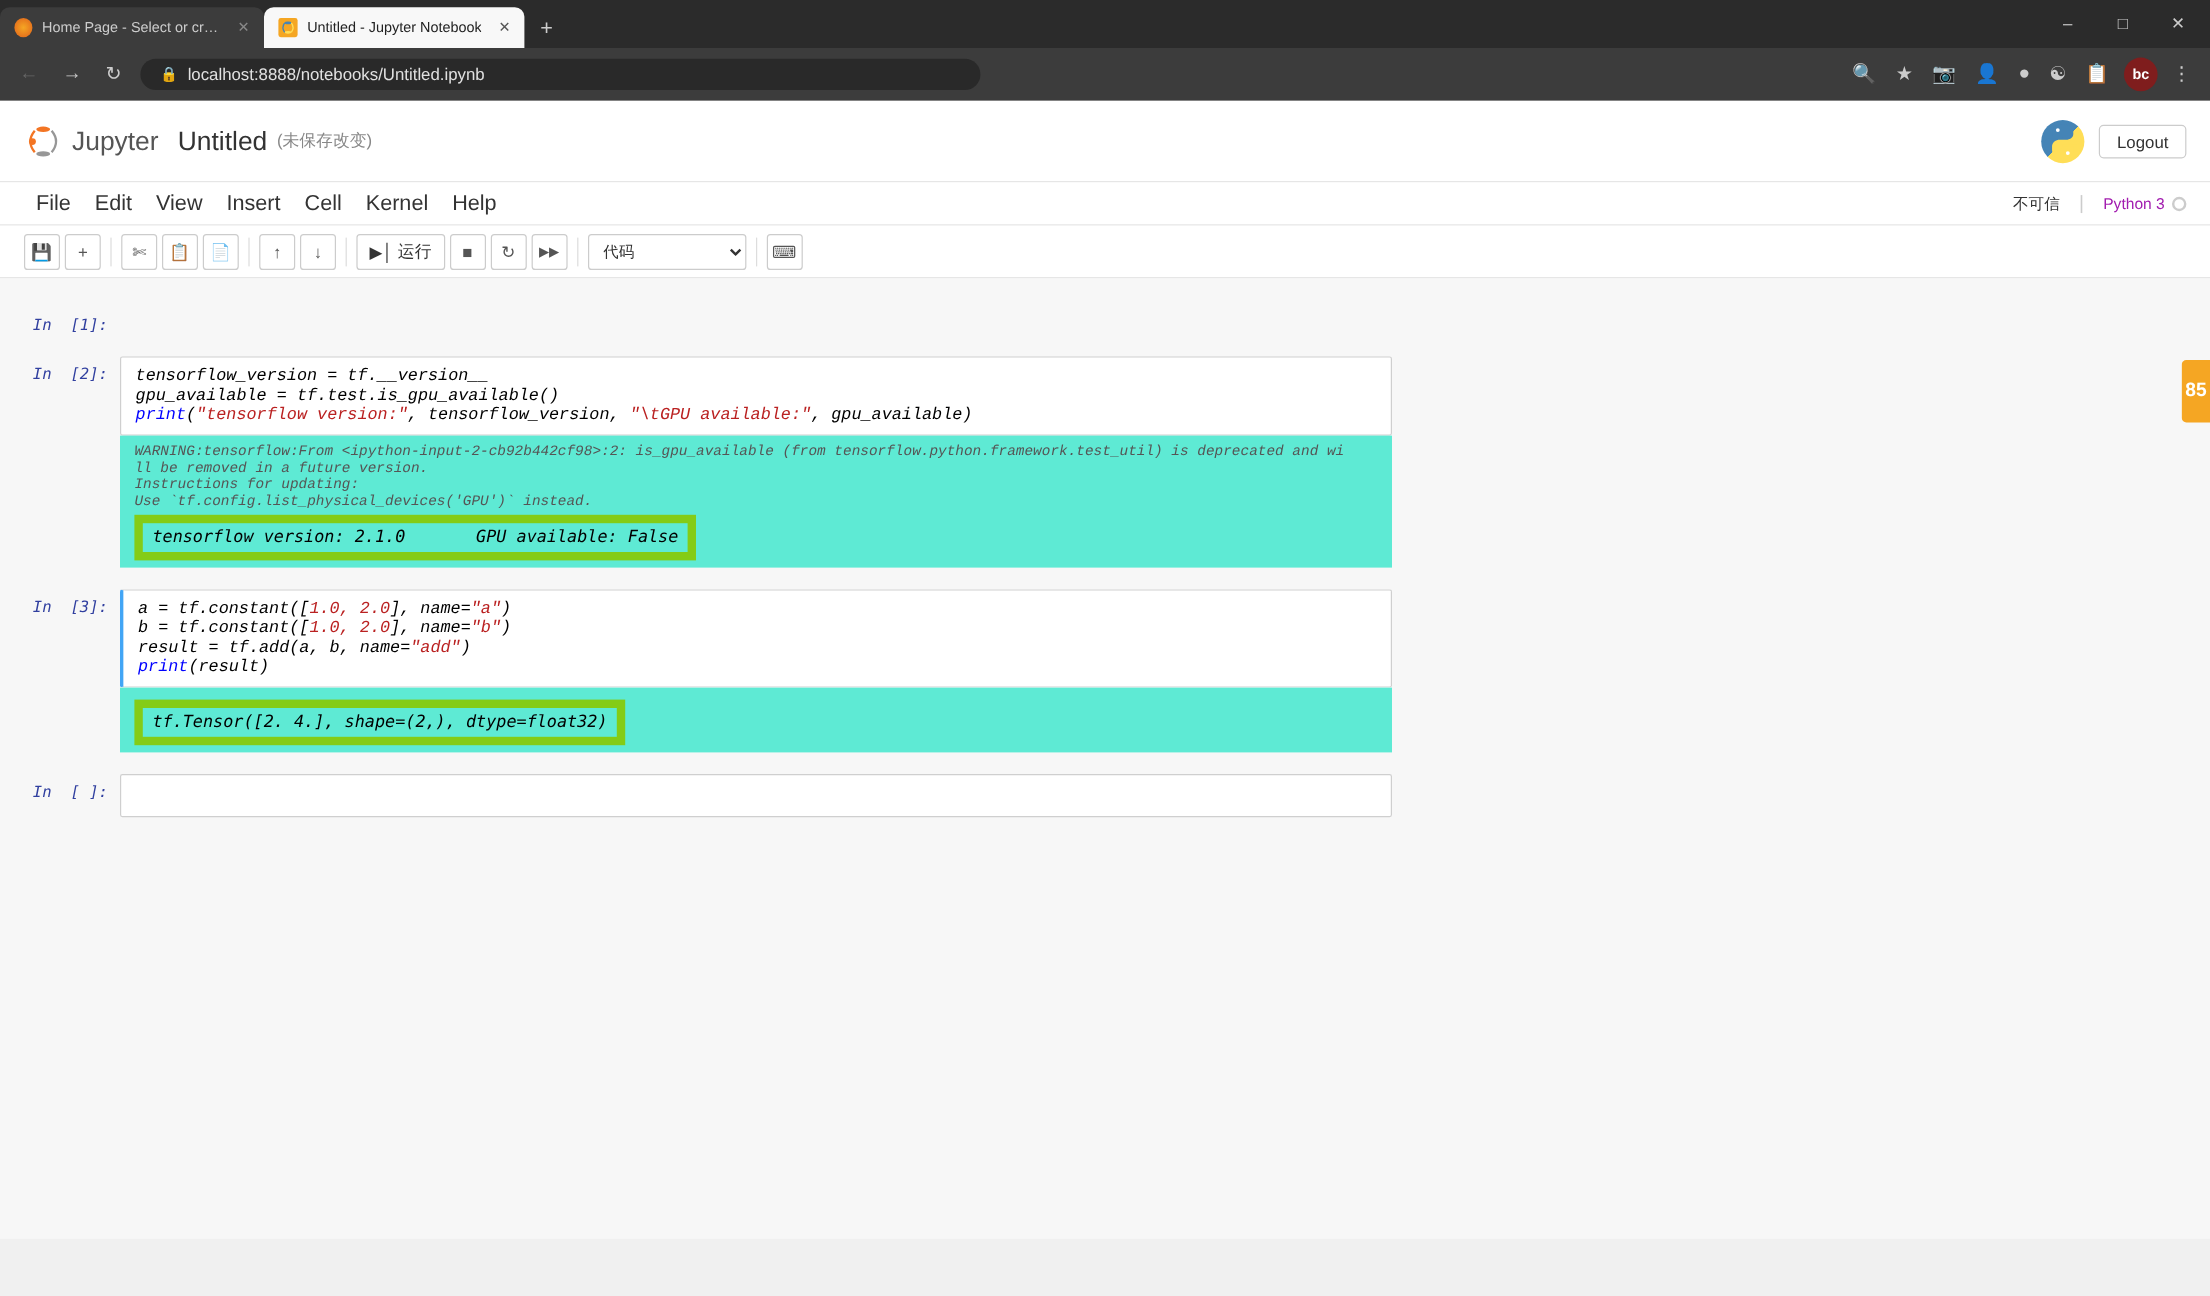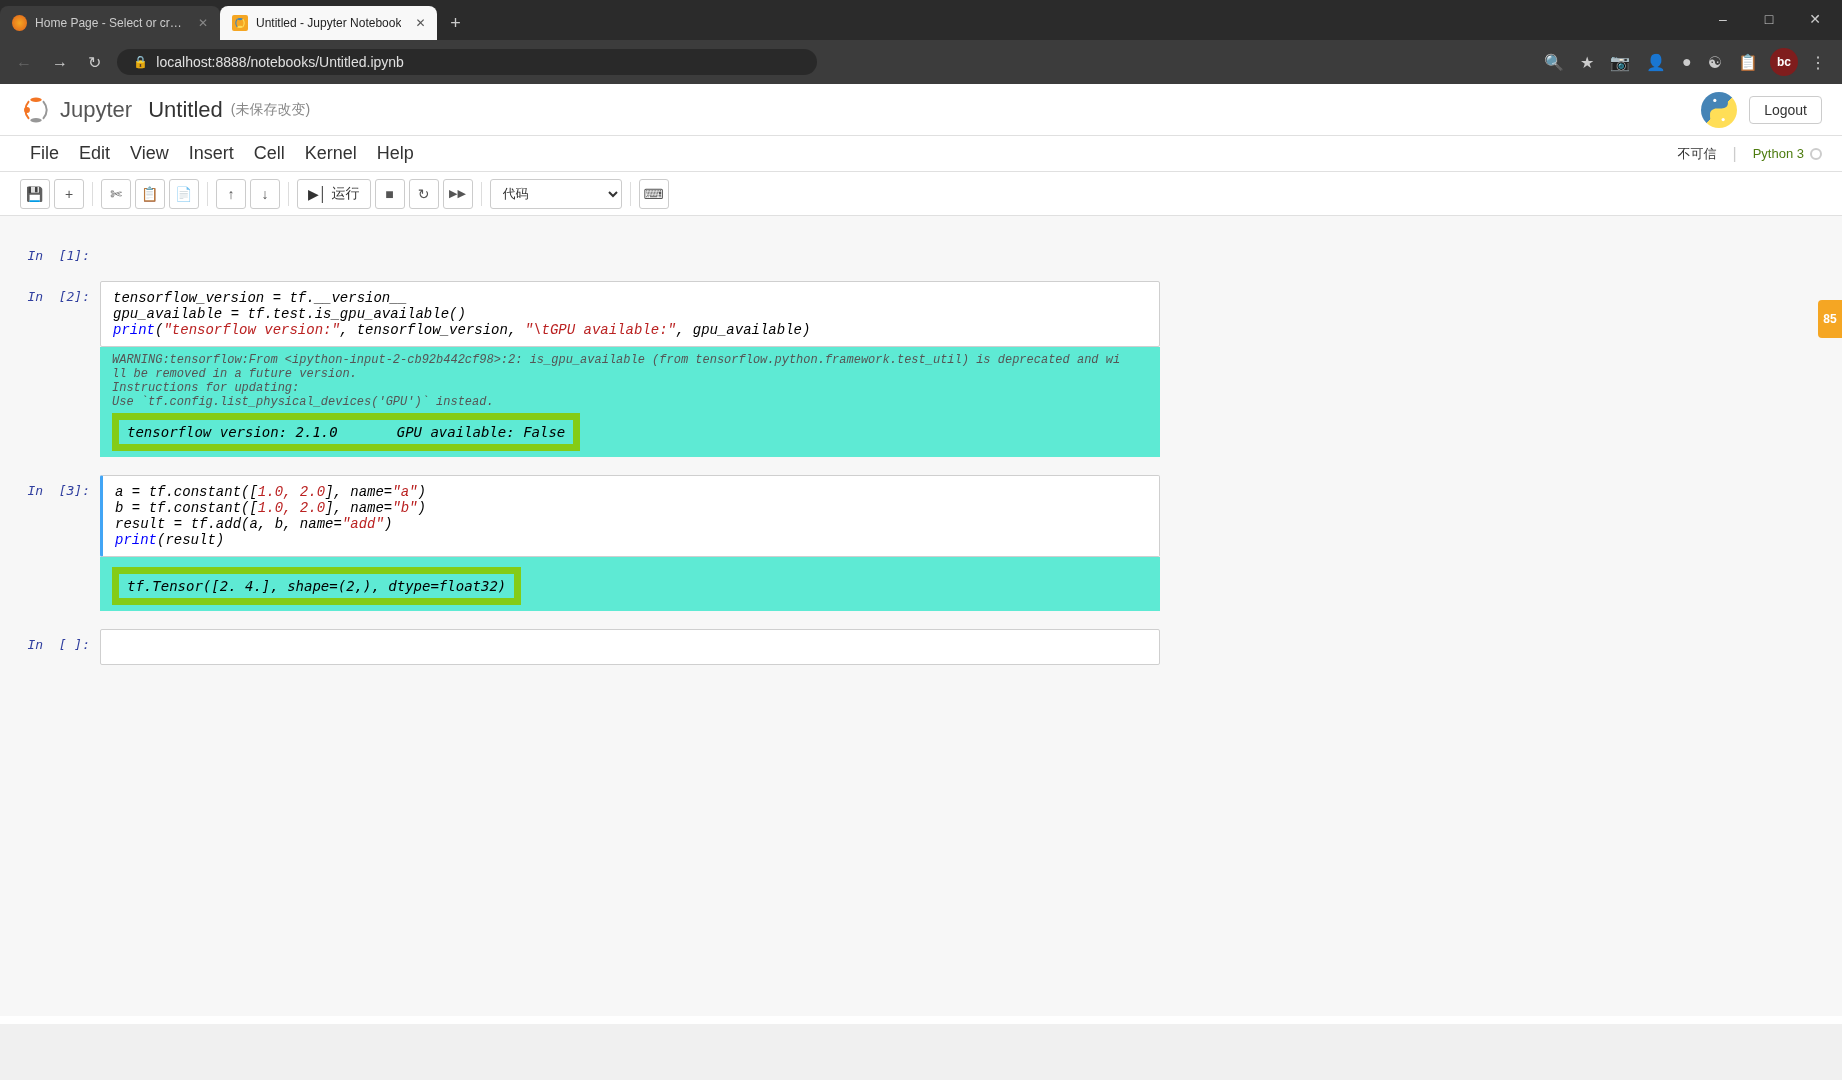--- a/index.html
+++ b/index.html
@@ -25,36 +25,36 @@
     .url-box { flex: 1; max-width: 700px; background: #292929; border-radius: 20px; padding: 5px 16px; color: #e0e0e0; font-size: 14px; display: flex; align-items: center; gap: 8px; }
     .url-box .lock-icon { color: #888; font-size: 12px; }
     .browser-actions { margin-left: auto; display: flex; align-items: center; gap: 8px; }
     .browser-action-btn { color: #ccc; font-size: 16px; cursor: pointer; padding: 4px; }
     .avatar-btn { width: 28px; height: 28px; border-radius: 50%; background: #7f1d1d; display: flex; align-items: center; justify-content: center; color: white; font-size: 12px; font-weight: bold; cursor: pointer; }
 
     
     .notebook-container { background: white; min-height: 940px; }
 
     
-    .notebook-header { display: flex; align-items: center; padding: 8px 20px; border-bottom: 1px solid #e0e0e0; background: white; height: 52px; }
+    .notebook-header { display: flex; align-items: center; padding: 8px 20px; border-bottom: 1px solid #e0e0e0; background: white; height: 68px; }
     .jupyter-logo { display: flex; align-items: center; gap: 8px; }
     .jupyter-icon { width: 32px; height: 32px; }
     .jupyter-text { font-size: 22px; color: #555; font-weight: 300; }
     .notebook-title { font-size: 22px; color: #333; margin-left: 16px; }
     .notebook-unsaved { font-size: 14px; color: #888; margin-left: 8px; }
     .header-right { margin-left: auto; display: flex; align-items: center; gap: 12px; }
     .python-logo { width: 36px; height: 36px; background: linear-gradient(135deg, #4584b6 50%, #ffde57 50%); border-radius: 50%; display: flex; align-items: center; justify-content: center; color: white; font-size: 10px; font-weight: bold; }
     .logout-btn { border: 1px solid #ccc; padding: 5px 14px; border-radius: 4px; font-size: 14px; cursor: pointer; color: #333; background: white; }
 
     
     .menu-bar { display: flex; align-items: center; padding: 4px 20px; border-bottom: 1px solid #e0e0e0; background: white; height: 36px; }
     .menu-item { padding: 4px 10px; font-size: 18px; color: #333; cursor: pointer; }
     .menu-right { margin-left: auto; display: flex; align-items: center; gap: 16px; }
     .kernel-status { font-size: 13px; color: #333; }
-    .kernel-indicator { display: flex; align-items: center; gap: 6px; font-size: 13px; color: #4d7c0f; }
+    .kernel-indicator { display: flex; align-items: center; gap: 6px; font-size: 13px; color: #a21caf; }
     .kernel-circle { width: 12px; height: 12px; border-radius: 50%; border: 2px solid #ccc; background: white; }
 
     
     .toolbar { display: flex; align-items: center; padding: 4px 20px; border-bottom: 1px solid #e0e0e0; background: white; height: 44px; gap: 4px; }
     .tb-btn { width: 30px; height: 30px; display: flex; align-items: center; justify-content: center; border: 1px solid #ccc; border-radius: 3px; background: white; cursor: pointer; font-size: 14px; color: #555; }
     .tb-separator { width: 1px; height: 24px; background: #ddd; margin: 0 4px; }
     .tb-run-btn { display: flex; align-items: center; gap: 4px; padding: 0 10px; height: 30px; border: 1px solid #ccc; border-radius: 3px; background: white; cursor: pointer; font-size: 14px; color: #333; }
     .cell-type-select { height: 30px; border: 1px solid #ccc; border-radius: 3px; padding: 0 8px; font-size: 13px; color: #333; background: white; cursor: pointer; min-width: 100px; }
     .tb-keyboard-btn { width: 30px; height: 30px; display: flex; align-items: center; justify-content: center; border: 1px solid #ccc; border-radius: 3px; background: white; cursor: pointer; font-size: 14px; color: #555; }
 
@@ -69,21 +69,21 @@
     .cell-output .warning-text { color: #555; font-size: 12px; }
     .output-highlighted { border: 7px solid #84cc16; padding: 4px 8px; display: inline-block; margin-top: 4px; font-family: monospace; font-size: 14px; }
 
     
     .kw { color: #008000; font-weight: bold; }
     .str { color: #ba2121; }
     .func { color: #0000ff; }
     .normal { color: #000; }
 
     
-    .side-panel { position: fixed; right: 0; top: 300px; background: #f5a623; width: 24px; height: 38px; border-radius: 4px 0 0 4px; display: flex; align-items: center; justify-content: center; color: white; font-size: 12px; font-weight: bold; cursor: pointer; }
+    .side-panel { position: fixed; right: 0; top: 300px; background: #f5a623; width: 24px; height: 52px; border-radius: 4px 0 0 4px; display: flex; align-items: center; justify-content: center; color: white; font-size: 16px; font-weight: bold; cursor: pointer; }
 
     code { font-family: 'Courier New', Courier, monospace; }
   </style>
 </head>
 <body>
 
 <div class="browser-chrome">
 
   <div class="tab-bar">
 

